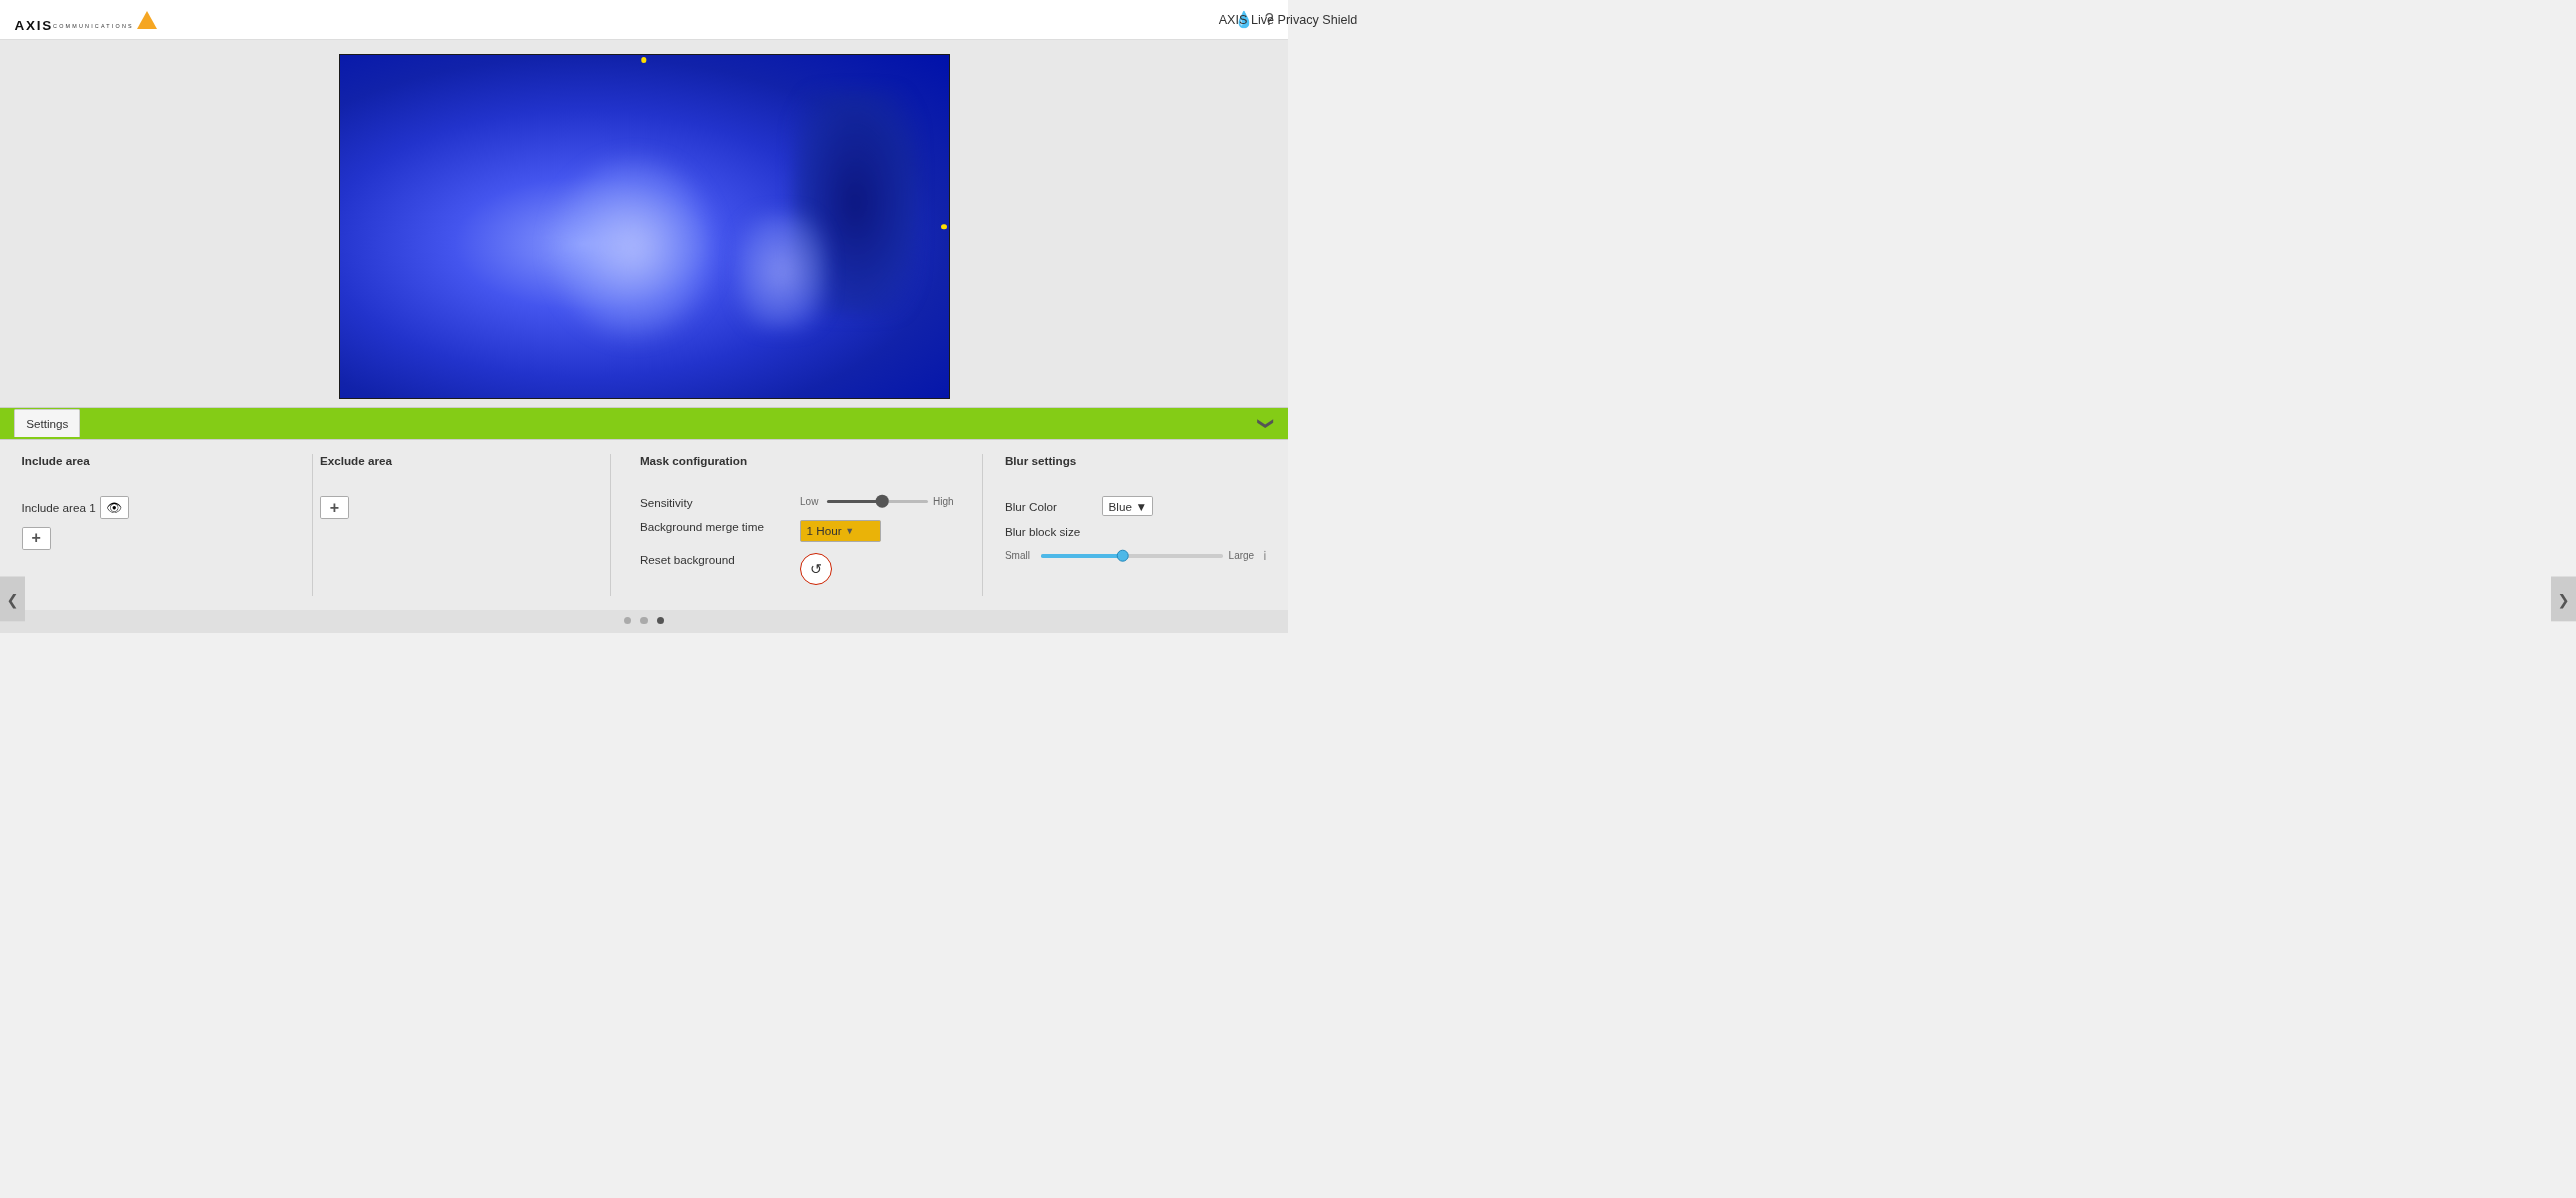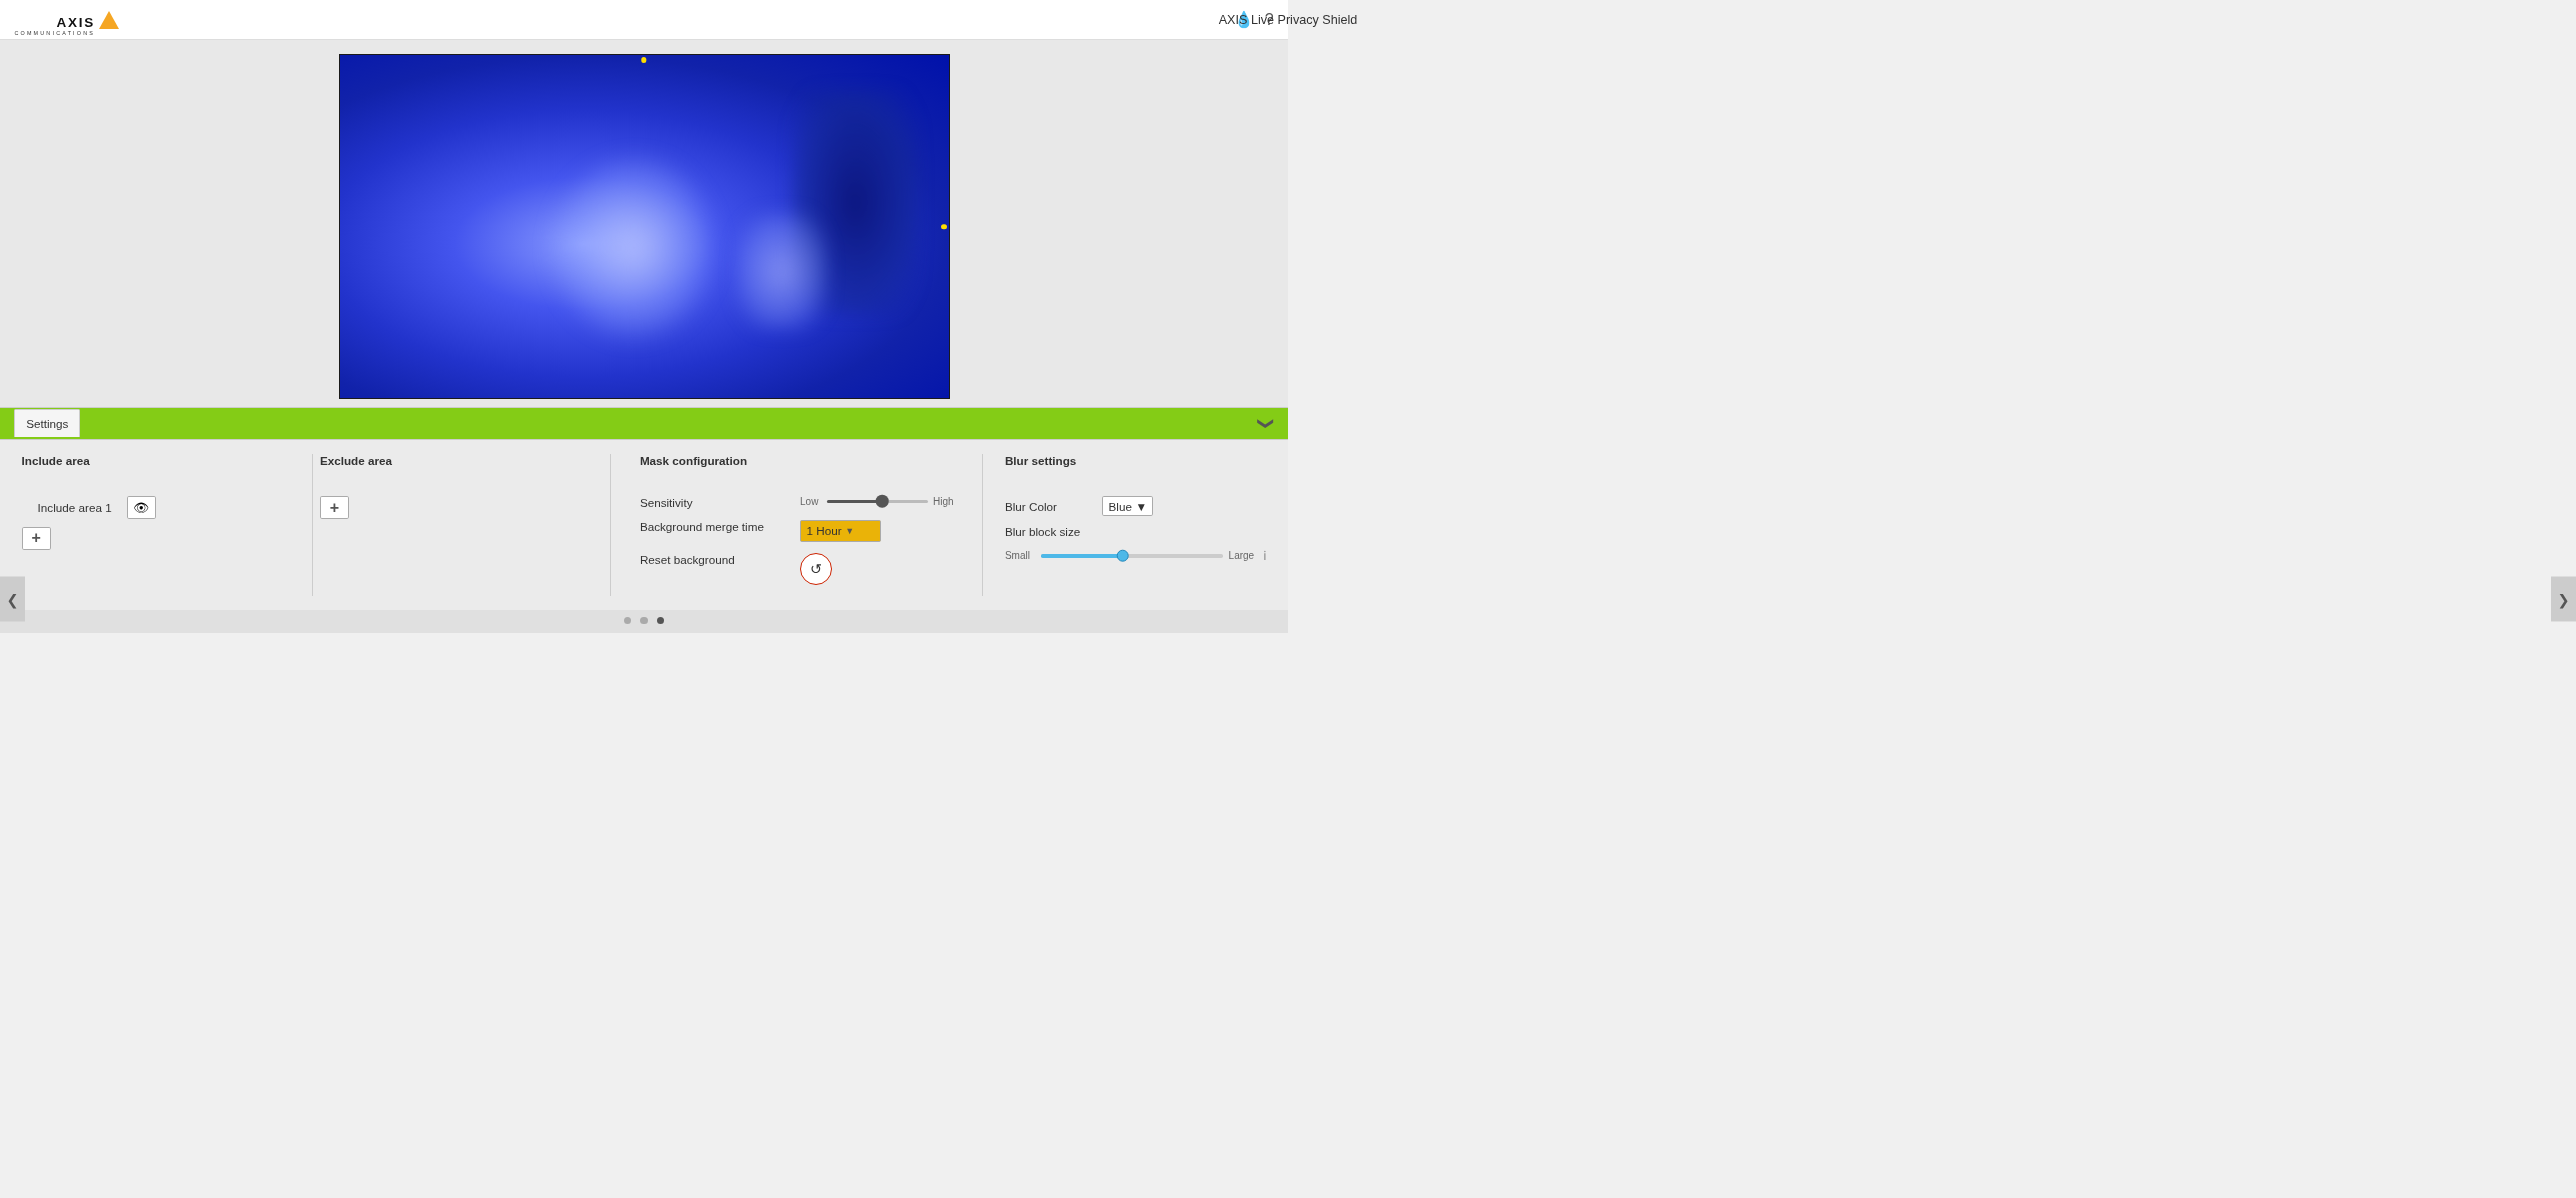--- a/index.html
+++ b/index.html
@@ -77,21 +77,21 @@
     
     .settings-content {
       display: flex; flex-direction: row; gap: 0;
       padding: 14.4px 21.6px; background: #ebebeb; min-height: 144px;
     }
 
     
     .section { flex: 1; padding-right: 21.6px; }
     .section-title { font-size: 11.7px; font-weight: bold; color: #333; margin-bottom: 29px; }
 
-    .area-row { display: flex; align-items: center; gap: 15px; margin-bottom: 7.2px; margin-left: 16px; }
+    .area-row { display: flex; align-items: center; gap: 4px; margin-bottom: 7.2px; }
     .area-label { font-size: 11.7px; color: #333; }
     .eye-btn {
       width: 29px; height: 23.4px; border: 0.9px solid #aaa; background: #fff;
       cursor: pointer; display: flex; align-items: center; justify-content: center;
       border-radius: 1.8px; font-size: 12.6px;
     }
     .add-btn {
       width: 29px; height: 23.4px; border: 0.9px solid #aaa; background: #fff;
       cursor: pointer; display: flex; align-items: center; justify-content: center;
       border-radius: 1.8px; font-size: 16px; font-weight: bold; color: #555;
@@ -168,21 +168,21 @@
       position: fixed; left: 0; top: 50%; transform: translateY(-50%);
       width: 25px; height: 45px; background: #ccc; display: flex; align-items: center; justify-content: center;
       cursor: pointer; font-size: 14.4px; color: #555; z-index: 10;
     }
     .side-nav-right {
       position: fixed; right: 0; top: 50%; transform: translateY(-50%);
       width: 25px; height: 45px; background: #ccc; display: flex; align-items: center; justify-content: center;
       cursor: pointer; font-size: 14.4px; color: #555; z-index: 10;
     }
 
-    .axis-logo-area { display: flex; flex-direction: column; align-items: flex-end; margin-top: 14px; }
+    .axis-logo-area { display: flex; flex-direction: row; align-items: center; margin-top: 14px; }
     .axis-text { font-size: 13.5px; font-weight: 900; letter-spacing: 1.8px; color: #111; line-height: 1.1; }
     .axis-sub { font-size: 5.4px; letter-spacing: 2.2px; color: #333; line-height: 1; }
   </style>
 </head>
 <body>
 
 <div class="header">
   <div class="header-logo">
     <div class="axis-logo-area">
       <span class="axis-text">AXIS</span>

